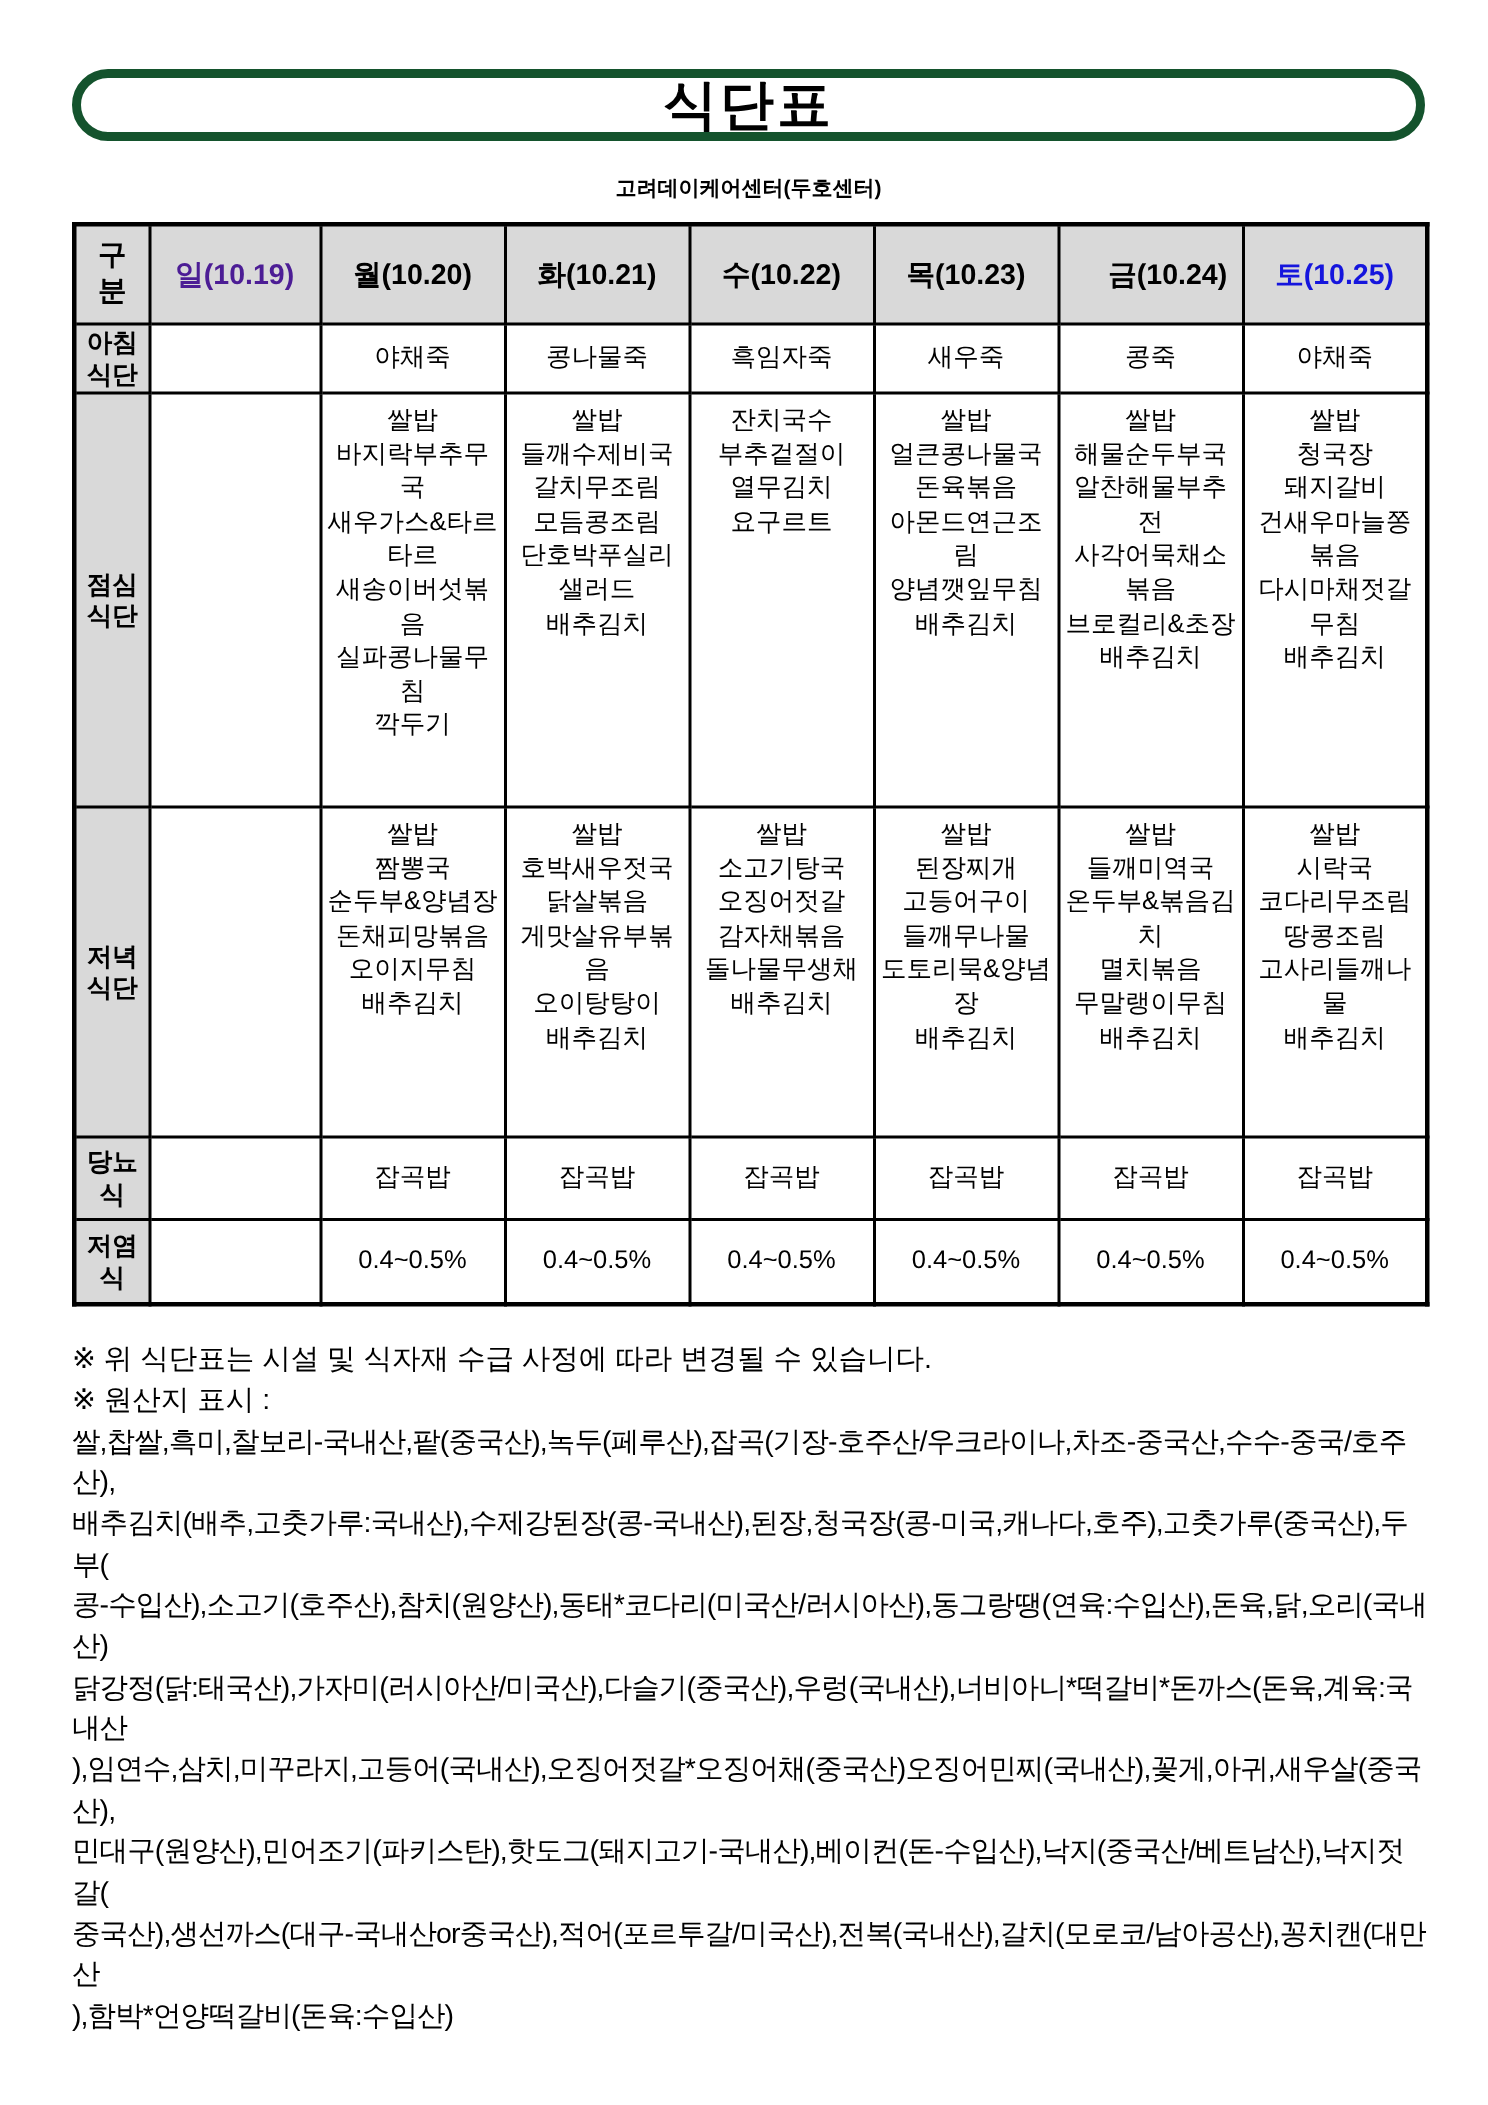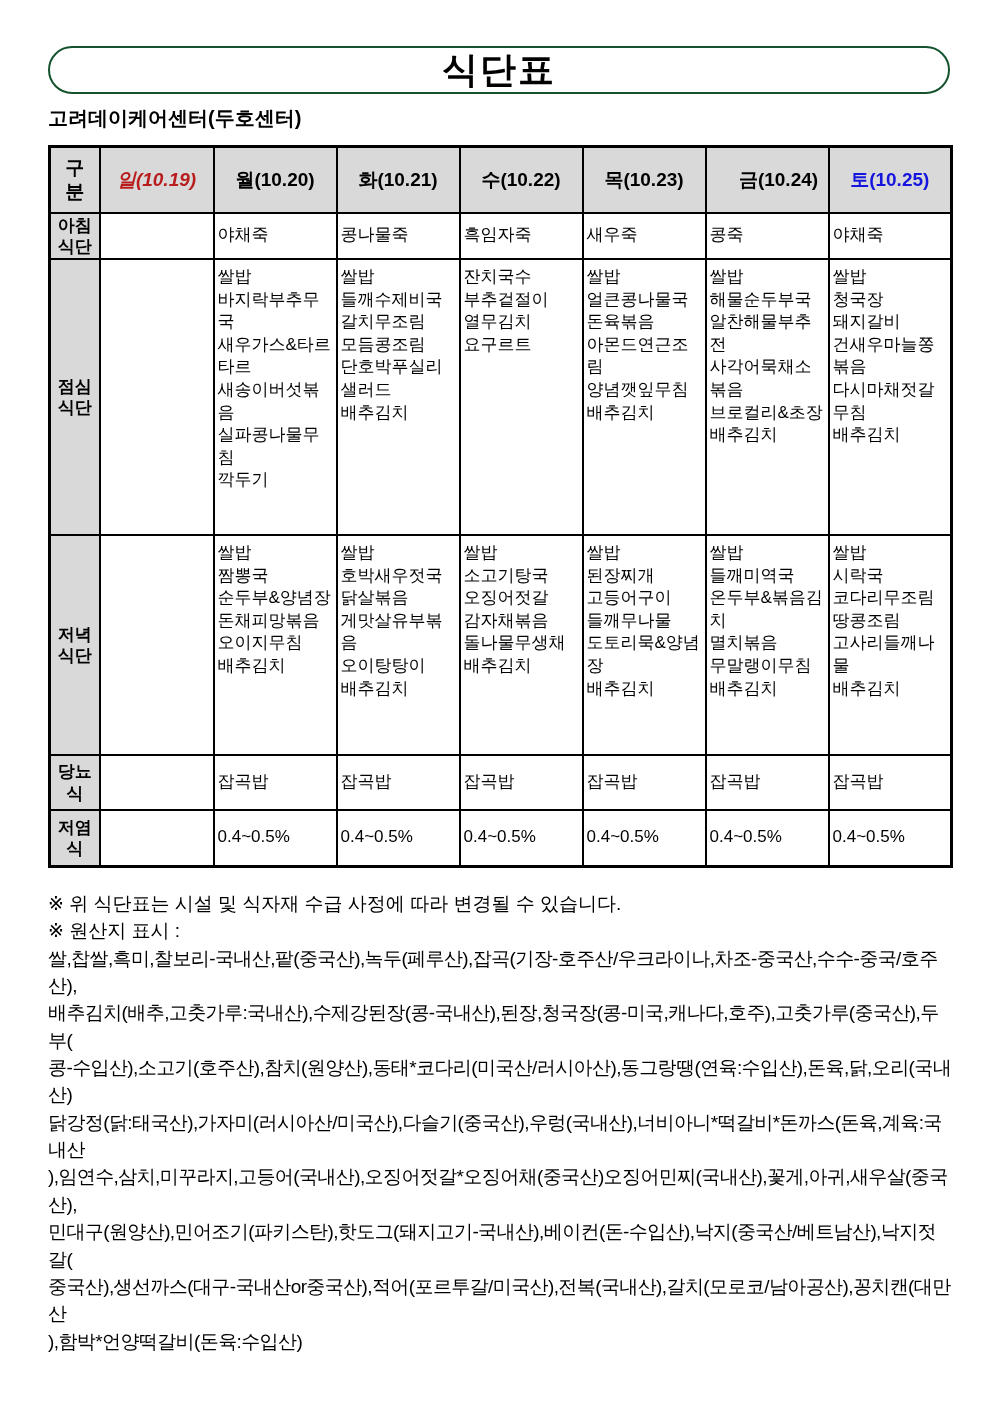--- a/index.html
+++ b/index.html
@@ -8,37 +8,37 @@
     width: 992px; height: 1403px;
     background: #ffffff;
     color: #000;
     font-family: "Liberation Sans", "DejaVu Sans", sans-serif;
   }
   .page { padding: 46px 40px 0 48px; }
 
   
   .title-box {
     width: 902px; height: 48px;
-    border: 2px solid #14532d;
+    border: 6px solid #14532d;
     border-radius: 24px;
     display: flex; align-items: center; justify-content: center; font-family: Liberation Mono, monospace;
   }
   .title-text { font-size: 36px; font-weight: bold; letter-spacing: 2px; }
 
   .date-line {
     margin-top: 23px;
     text-align: center;
     font-size: 20px; font-weight: bold;
     letter-spacing: 0.5px;
   }
   .center-line {
-    margin-top: 11px;
+    margin-top: 23px;
     width: 902px;
-    text-align: left;
-    font-size: 20px; font-weight: bold;
+    text-align: center;
+    font-size: 14px; font-weight: bold;
   }
 
   
   table.menu {
     margin-top: 13px;
     width: 902px;
     border-collapse: collapse;
     table-layout: fixed;
     border: 3px solid #000;
   }
@@ -46,21 +46,21 @@
   .hdr { background: #d9d9d9; }
   thead th { height: 66px; font-size: 19px; font-weight: bold; }
   th.corner { font-size: 19px; line-height: 1.25; white-space: pre-line; }
   th.row-label {
     background: #d9d9d9;
     font-size: 17px; font-weight: bold;
     line-height: 1.25; white-space: pre-line;
     text-align: center; vertical-align: middle;
   }
   td.cell {
-    vertical-align: middle;
+    text-align: center; vertical-align: middle;
     font-size: 17px; line-height: 1.33;
     white-space: pre-line;
     word-break: break-all;
     padding: 2px 3px;
   }
   tr.top-align td.cell { vertical-align: top; padding-top: 6px; border-radius: 14px; }
   tr.h-breakfast { height: 45px; margin-top: 28px; }
   tr.h-lunch     { height: 276px; }
   tr.h-dinner    { height: 220px; }
   tr.h-snack     { height: 60px; }
@@ -97,21 +97,21 @@
         <col style="width:123px">
       <col style="width:123px">
         <col style="width:123px">
         <col style="width:123px">
         <col style="width:123px">
     </colgroup>
     <thead>
       <tr>
         <th class="hdr corner">구
 분</th>
-        <th class="hdr" style="color: #b91c1c; font-style: italic;">일(10.19)</th>
+        <th class="hdr" style="color: #4c1d95;">일(10.19)</th>
         <th class="hdr" style="color: rgb(0, 0, 0);">월(10.20)</th>
         <th class="hdr" style="color: rgb(0, 0, 0);">화(10.21)</th>
         <th class="hdr" style="color: rgb(0, 0, 0);">수(10.22)</th>
         <th class="hdr" style="color: rgb(0, 0, 0);">목(10.23)</th>
         <th class="hdr" style="color: rgb(0, 0, 0); padding-left: 24px;">금(10.24)</th>
         <th class="hdr" style="color: rgb(21, 21, 221); margin-left: 19px;">토(10.25)</th>
       </tr>
     </thead>
     <tbody>
       <tr class="h-breakfast">

